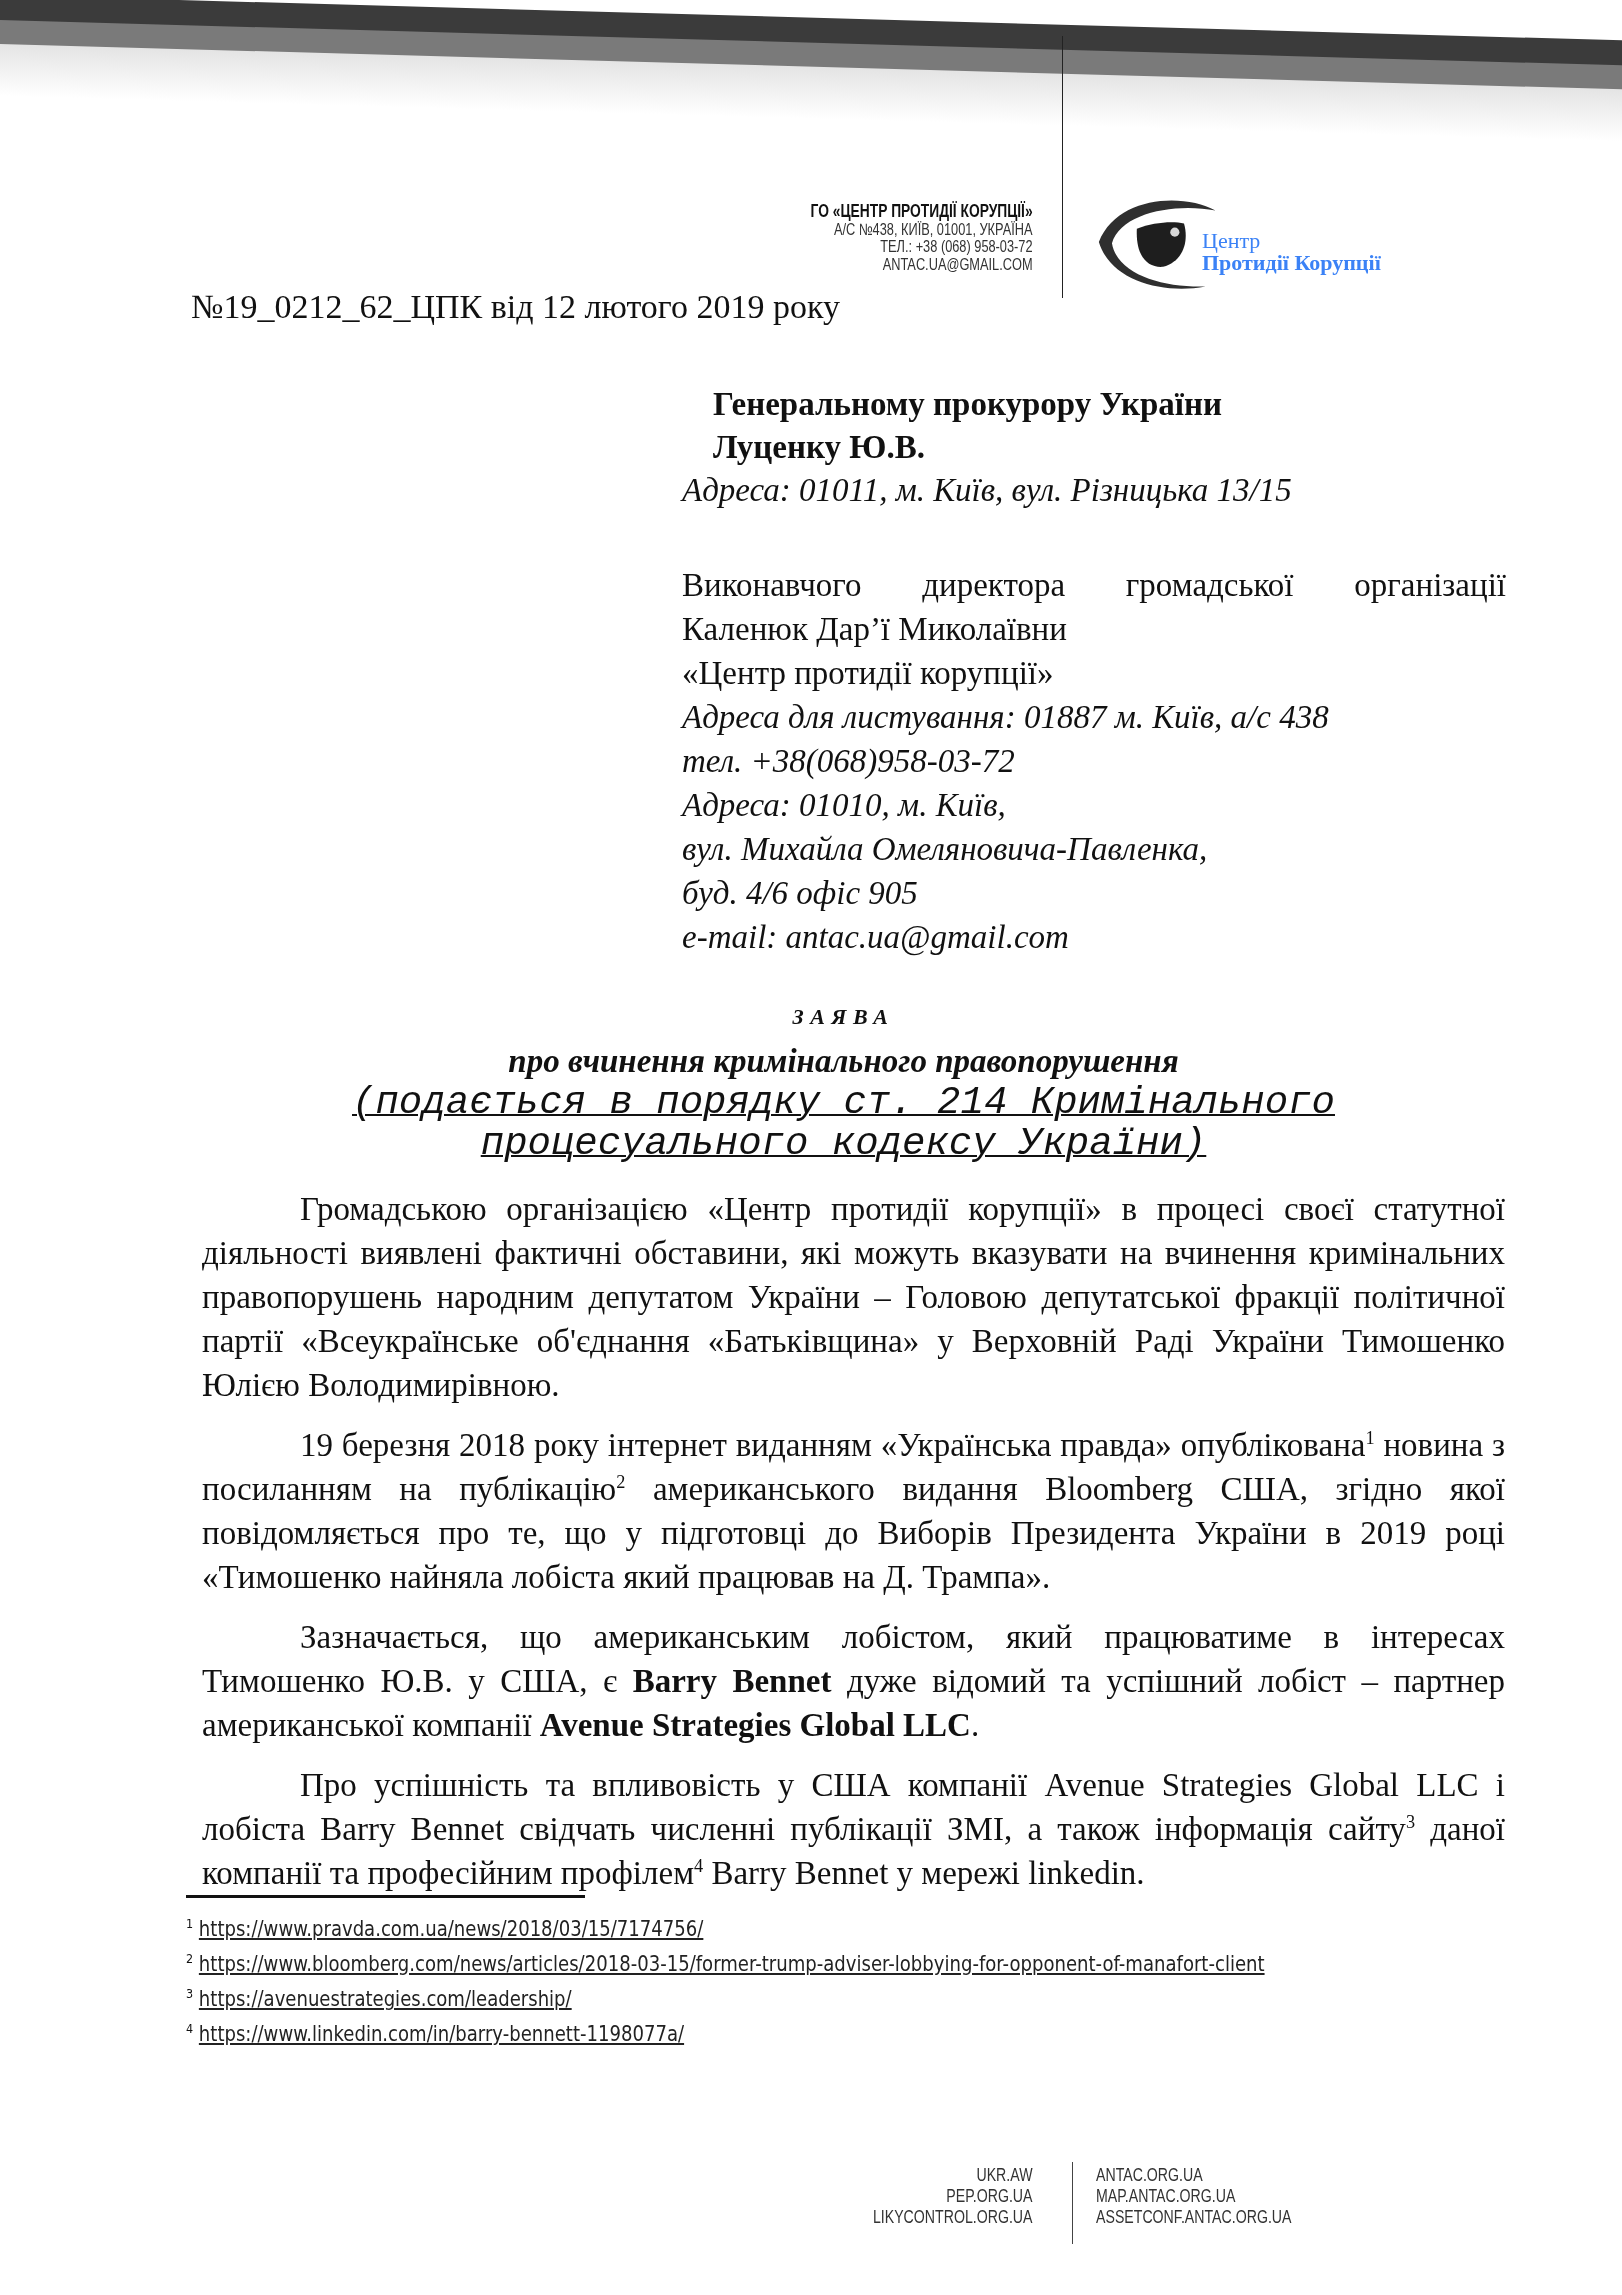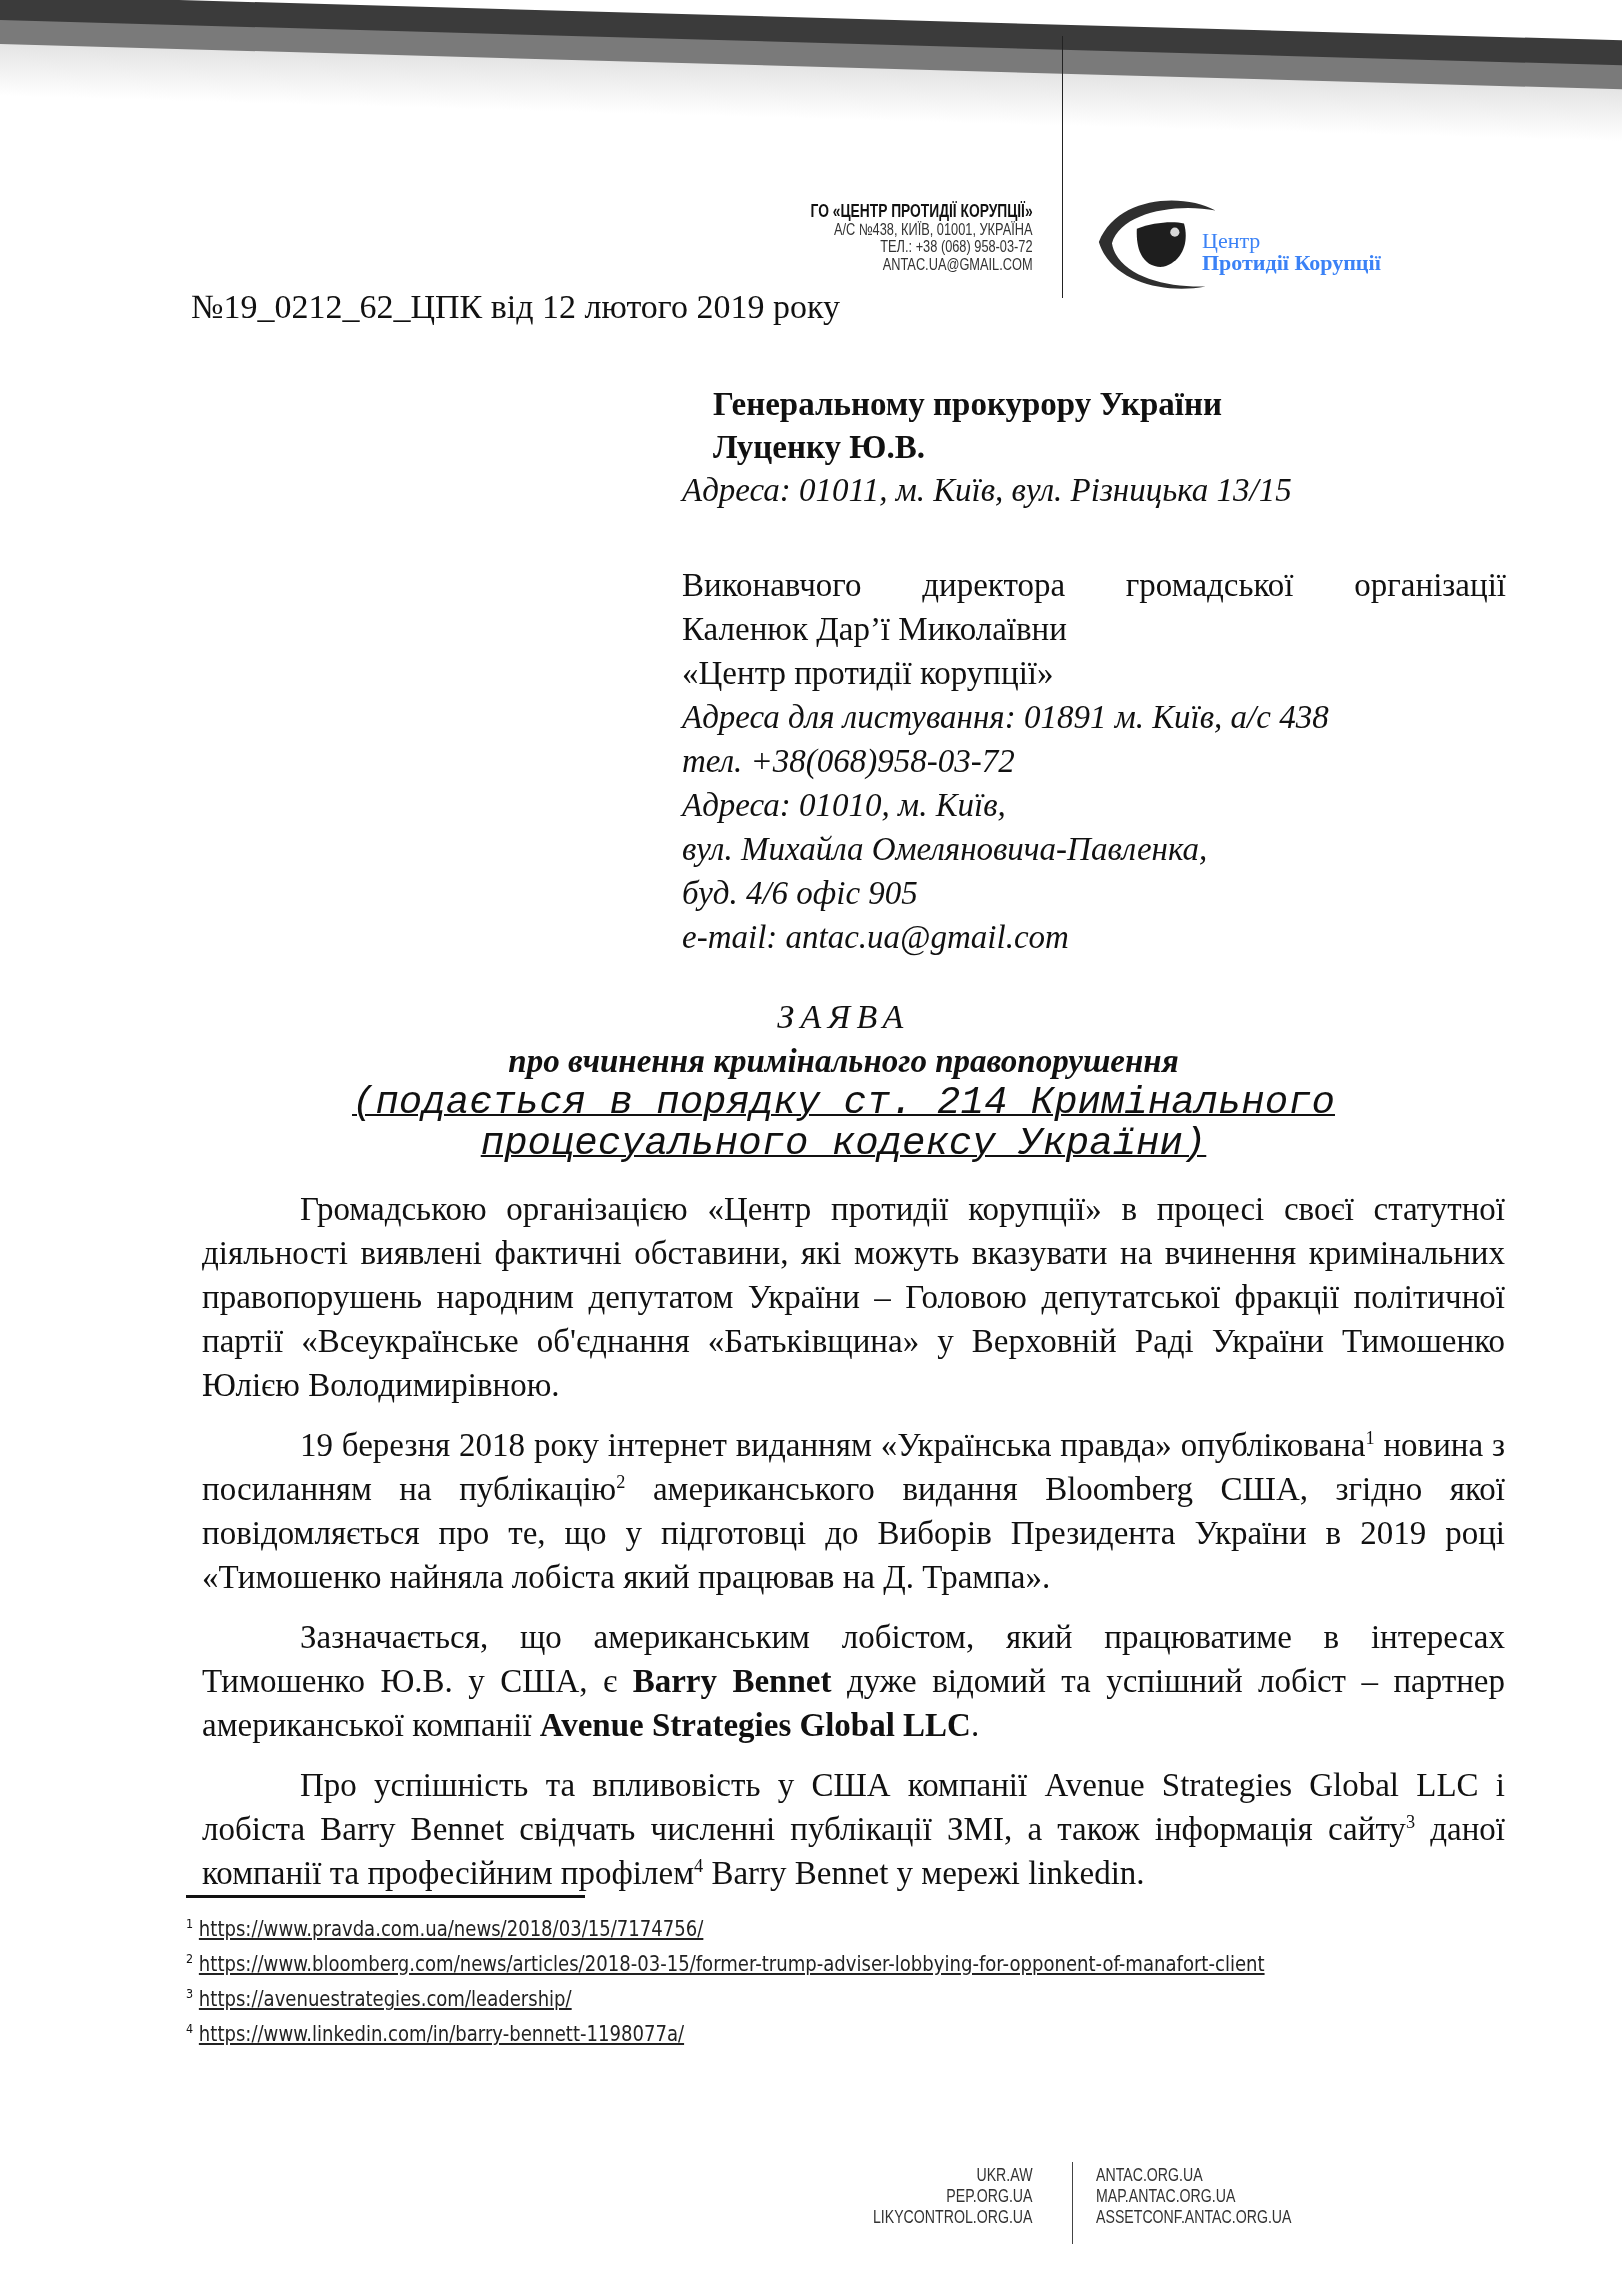--- a/index.html
+++ b/index.html
@@ -29,21 +29,21 @@
   
   .addressee { position: absolute; left: 682px; top: 383px; width: 824px; font-size: 33px; line-height: 43px; }
   .addressee .bold { font-weight: bold; margin-left: 31px; }
   .addressee .it { font-style: italic; }
   .sender { position: absolute; left: 682px; top: 563px; width: 824px; font-size: 33px; line-height: 44px; }
   .sender .justify { text-align: justify; text-align-last: justify; }
   .sender .it { font-style: italic; }
 
   
   .title-block { position: absolute; left: 196px; top: 994px; width: 1295px; text-align: center; font-style: italic; }
-  .title-main { font-size: 34px; font-weight: normal; letter-spacing: 6.5px; line-height: 46px; }
+  .title-main { font-size: 22px; font-weight: bold; letter-spacing: 6.5px; line-height: 46px; }
   .title-sub { font-size: 33px; font-weight: bold; line-height: 43px; font-style: italic; }
   .title-note { font-size: 39px; line-height: 41px; text-decoration: underline; text-decoration-thickness: 2px; font-family: Liberation Mono, monospace; }
 
   
   .body-text { position: absolute; left: 186px; top: 1171px; width: 1335px; font-size: 33px; line-height: 44px; text-align: justify; }
   .body-text p { margin: 16px; text-indent: 98px; }
   .body-text sup { font-size: 18.3px; line-height: 0; }
   .body-text b { font-weight: bold; }
 
   .footnote-rule { position: absolute; left: 186px; top: 1895px; width: 399px; height: 2.6px; background: #111; }
@@ -91,21 +91,21 @@
 <div class="addressee">
   <div class="bold">Генеральному прокурору України</div>
   <div class="bold">Луценку Ю.В.</div>
   <div class="it">Адреса: 01011, м. Київ, вул. Різницька 13/15</div>
 </div>
 
 <div class="sender">
   <div class="justify">Виконавчого директора громадської організації</div>
   <div>Каленюк Дар’ї Миколаївни</div>
   <div>«Центр протидії корупції»</div>
-  <div class="it">Адреса для листування: 01891 м. Київ, а/с 438</div>
+  <div class="it">Адреса для листування: 01887 м. Київ, а/с 438</div>
   <div class="it">тел. +38(068)958-03-72</div>
   <div class="it">Адреса: 01010, м. Київ,</div>
   <div class="it">вул. Михайла Омеляновича-Павленка,</div>
   <div class="it">буд. 4/6 офіс 905</div>
   <div class="it">e-mail: antac.ua@gmail.com</div>
 </div>
 
 <div class="title-block">
   <div class="title-main">ЗАЯВА</div>
   <div class="title-sub">про вчинення кримінального правопорушення</div>

